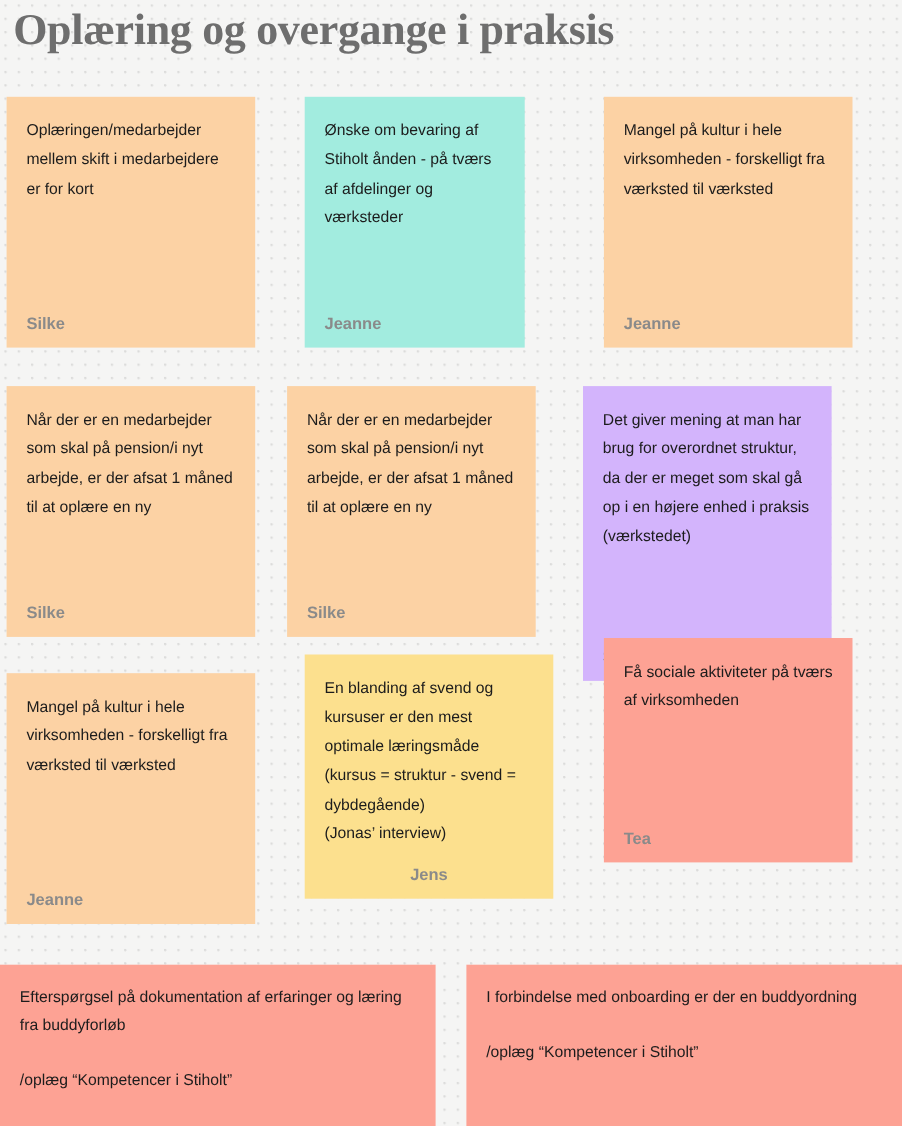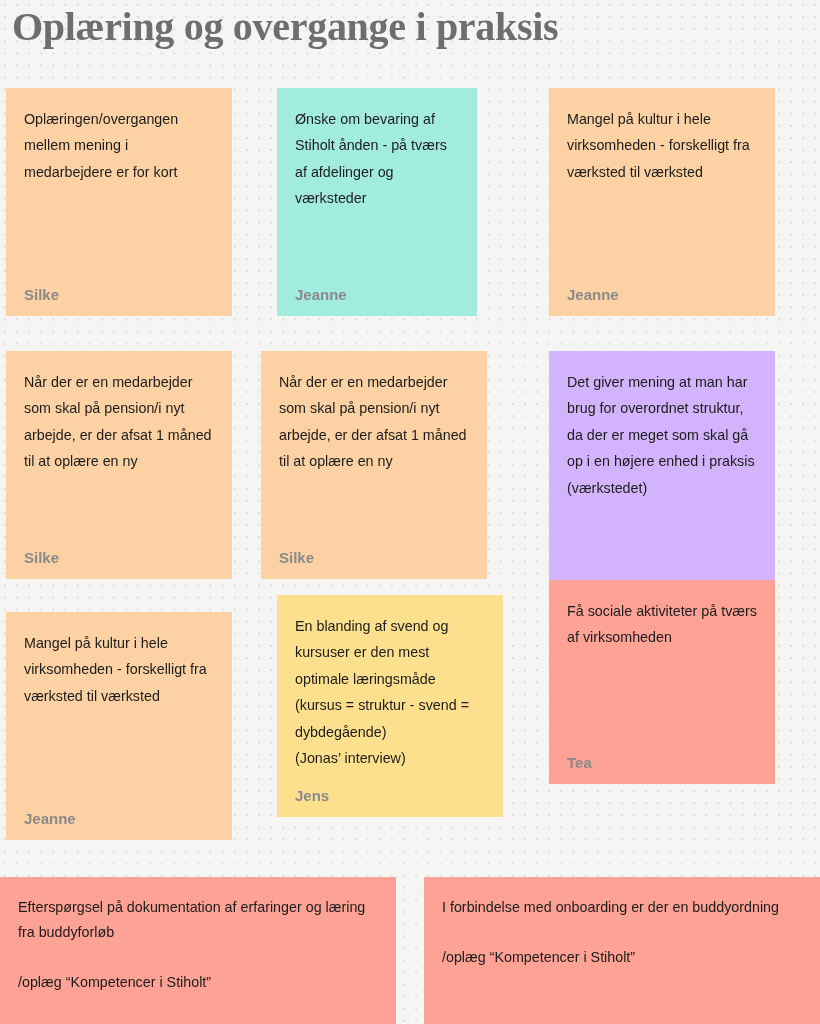--- a/index.html
+++ b/index.html
@@ -64,48 +64,48 @@
 </style>
 </head>
 <body>
 
 <div id="board">
 
   <div class="page-title">Oplæring og overgange i praksis</div>
 
   <div id="notes-layer">
       <div class="note" style="left: 6px; top: 88px; width: 226px; height: 228px; background: rgb(252, 210, 164);">
-        <div class="note-body">Oplæringen/overgangen mellem mening i medarbejdere er for kort</div>
+        <div class="note-body">Oplæringen/medarbejder mellem skift i medarbejdere er for kort</div>
         <div class="note-author">Silke</div>
       </div>
       <div class="note" style="left: 277px; top: 88px; width: 200px; height: 228px; background: rgb(162, 236, 223);">
         <div class="note-body">Ønske om bevaring af Stiholt ånden - på tværs af afdelinger og værksteder</div>
         <div class="note-author">Jeanne</div>
       </div>
       <div class="note" style="left: 549px; top: 88px; width: 226px; height: 228px; background: rgb(252, 210, 164);">
         <div class="note-body">Mangel på kultur i hele virksomheden - forskelligt fra værksted til værksted</div>
         <div class="note-author">Jeanne</div>
       </div>
       <div class="note" style="left: 6px; top: 351px; width: 226px; height: 228px; background: rgb(252, 210, 164);">
         <div class="note-body">Når der er en medarbejder som skal på pension/i nyt arbejde, er der afsat 1 måned til at oplære en ny</div>
         <div class="note-author">Silke</div>
       </div>
       <div class="note" style="left: 261px; top: 351px; width: 226px; height: 228px; background: rgb(252, 210, 164);">
         <div class="note-body">Når der er en medarbejder som skal på pension/i nyt arbejde, er der afsat 1 måned til at oplære en ny</div>
         <div class="note-author">Silke</div>
       </div>
-      <div class="note" style="left: 549px; top: 351px; width: 226px; height: 268px; background: rgb(211, 180, 252); justify-content: flex-end;">
+      <div class="note" style="left: 530px; top: 351px; width: 226px; height: 268px; background: rgb(211, 180, 252); justify-content: flex-end;">
         <div class="note-body">Det giver mening at man har brug for overordnet struktur, da der er meget som skal gå op i en højere enhed i praksis (værkstedet)</div>
         <div class="note-author">Silke</div>
       </div>
       <div class="note" style="left: 6px; top: 612px; width: 226px; height: 228px; background: rgb(252, 210, 164);">
         <div class="note-body">Mangel på kultur i hele virksomheden - forskelligt fra værksted til værksted</div>
         <div class="note-author">Jeanne</div>
       </div>
-      <div class="note" style="left: 277px; top: 595px; width: 226px; height: 222px; background: rgb(252, 224, 142);">
+      <div class="note" style="left: 277px; top: 595px; width: 226px; height: 222px; background: rgb(252, 224, 142); align-items: center;">
         <div class="note-body">En blanding af svend og kursuser er den mest optimale læringsmåde (kursus = struktur - svend = dybdegående)
 (Jonas’ interview)</div>
         <div class="note-author">Jens</div>
       </div>
       <div class="note" style="left: 549px; top: 580px; width: 226px; height: 204px; background: rgb(253, 162, 148);">
         <div class="note-body">Få sociale aktiviteter på tværs af virksomheden</div>
         <div class="note-author">Tea</div>
       </div>
       <div class="note wide" style="left: 0px; top: 877px; width: 396px; height: 160px; background: rgb(253, 162, 148);">
         <div class="note-body">Efterspørgsel på dokumentation af erfaringer og læring fra buddyforløb

